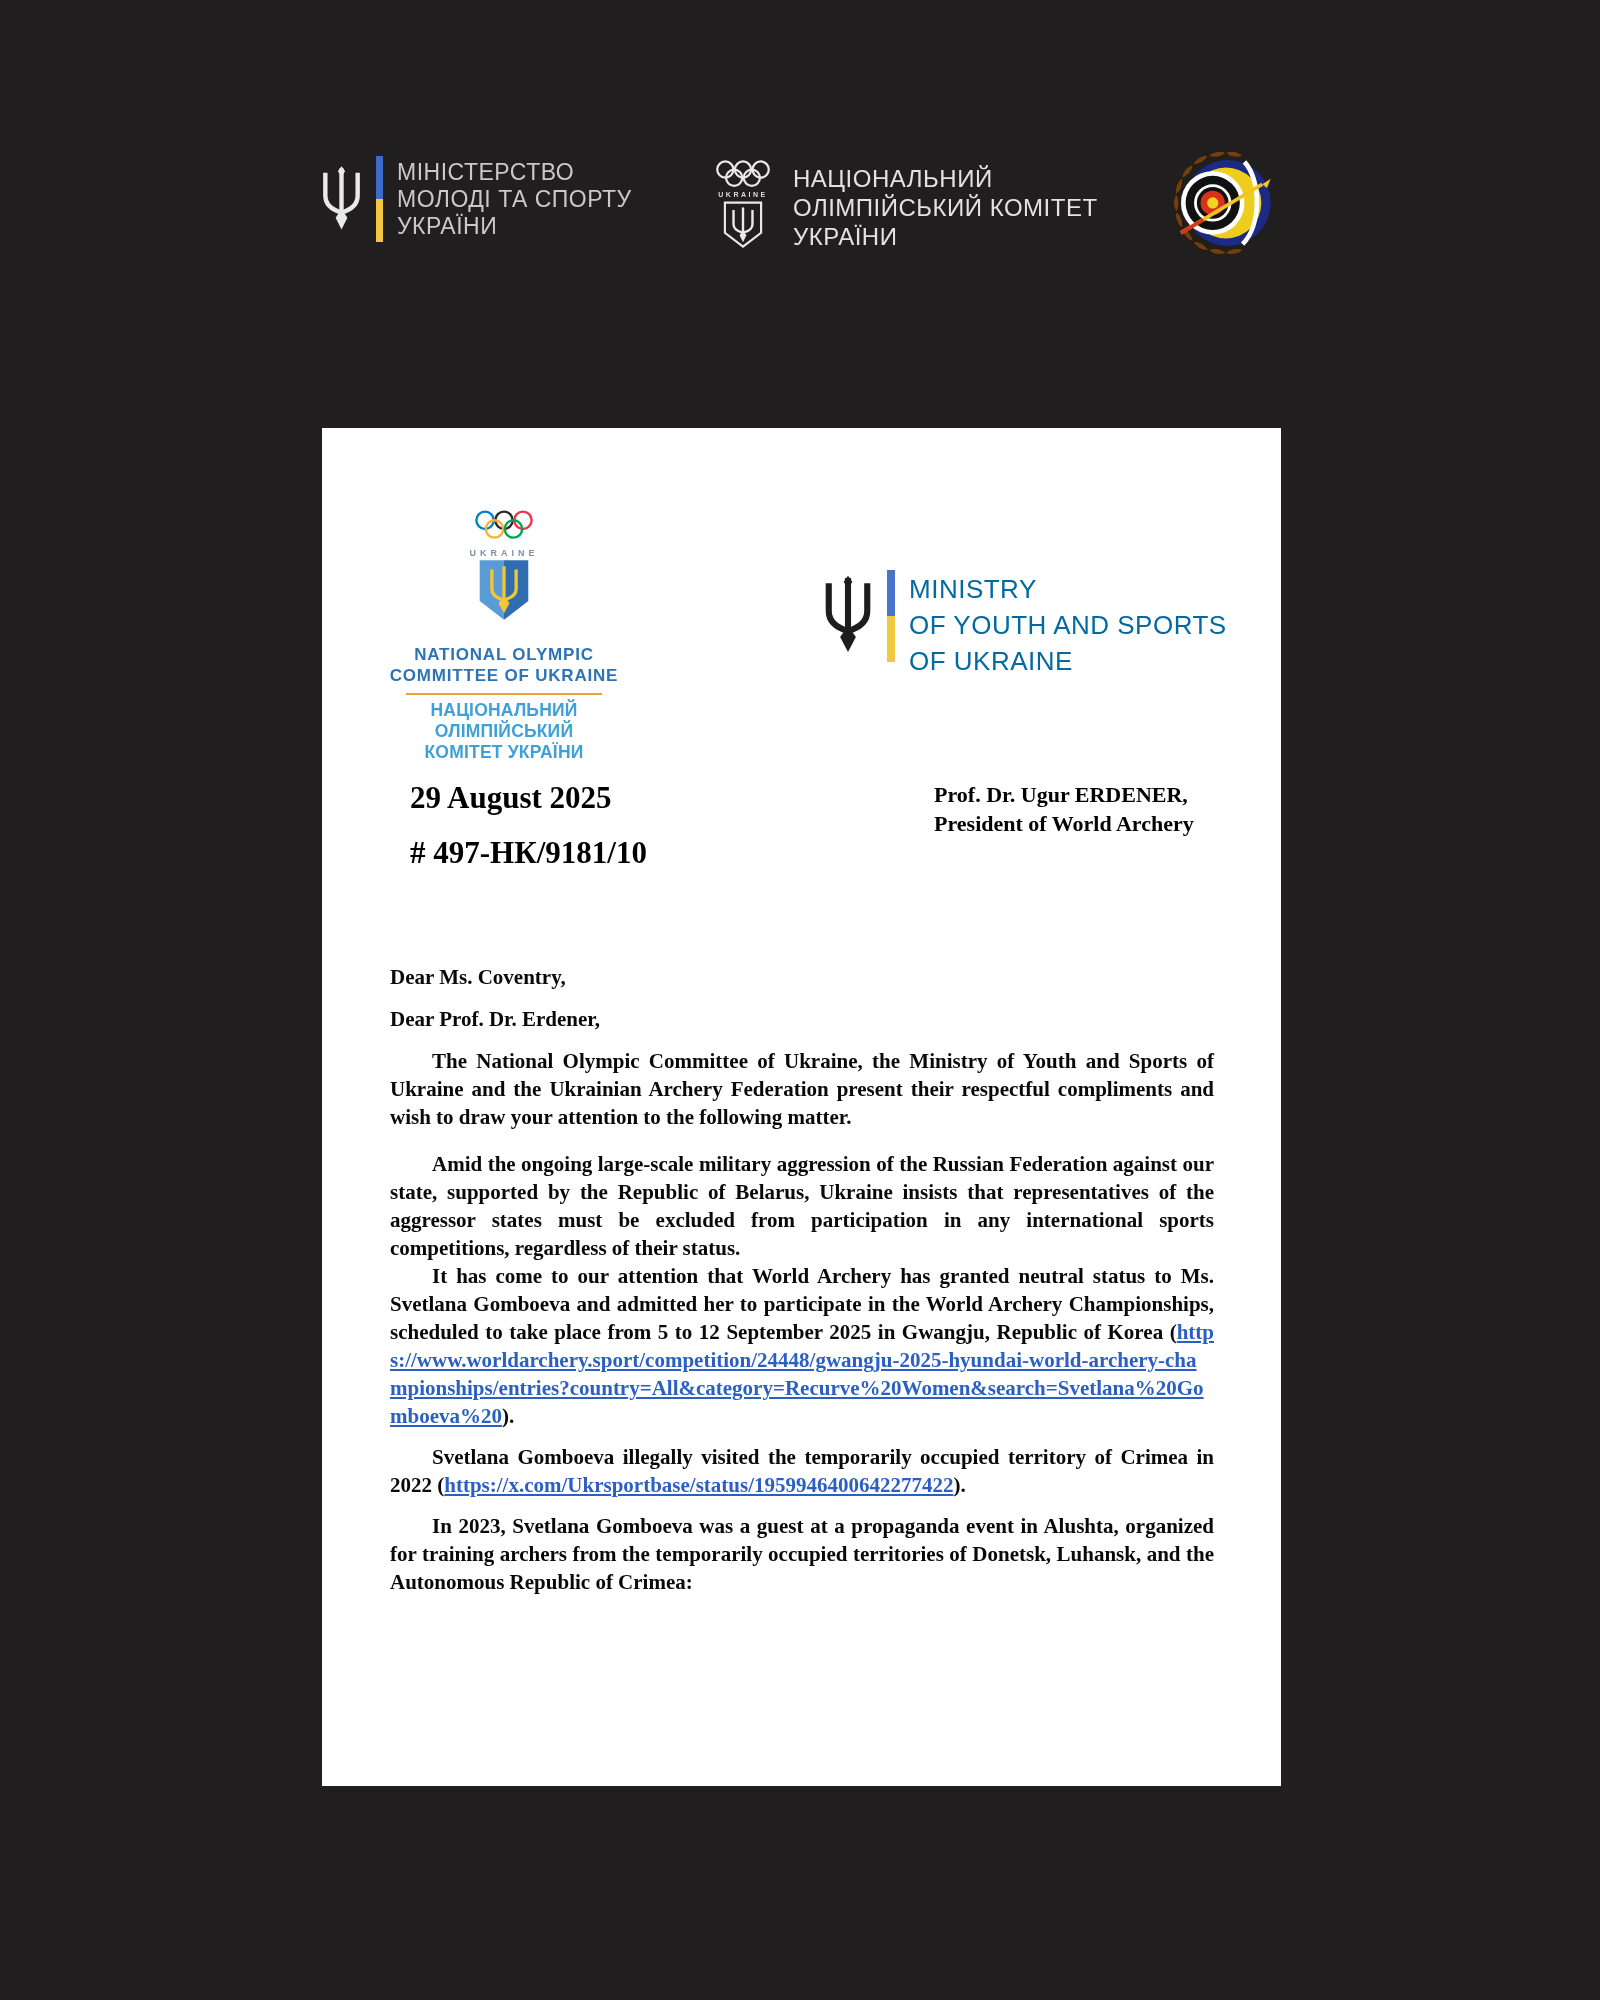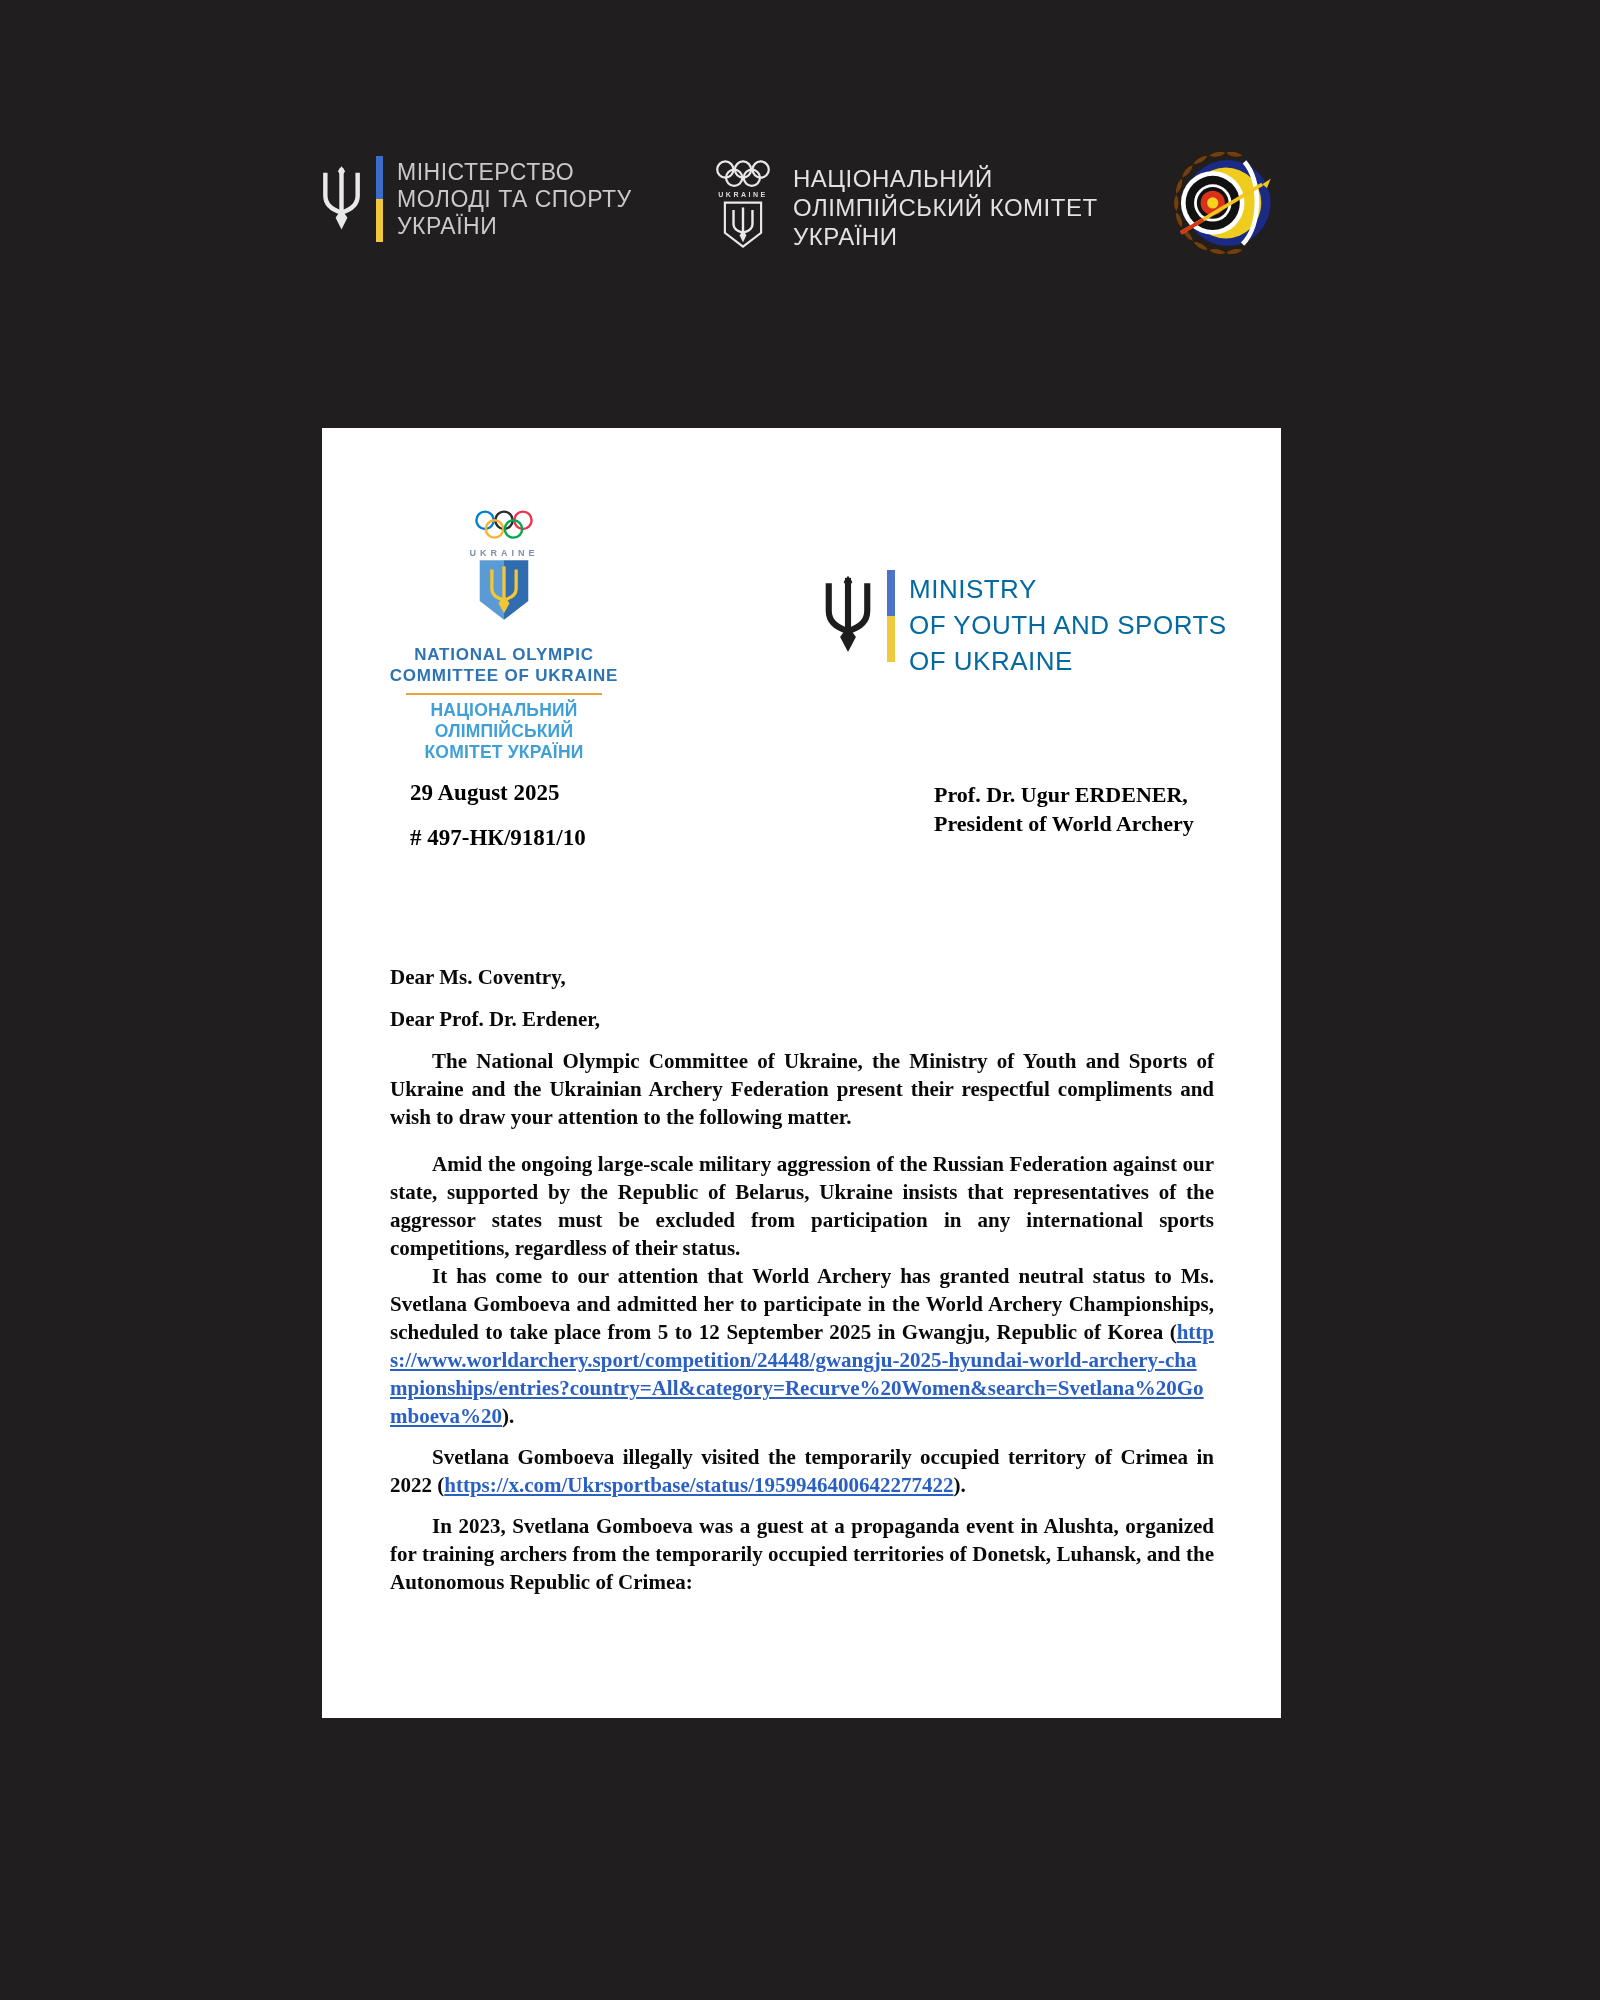--- a/index.html
+++ b/index.html
@@ -1,16 +1,16 @@
 <!DOCTYPE html>
 <html><head>
 <meta charset="utf-8">
 <style>
   html,body{margin:0;padding:0;background:#201e1e;}
-  .canvas{position:relative;width:1600px;height:1718px;background:#201e1e;overflow:hidden;
+  .canvas{position:relative;width:1600px;height:2000px;background:#201e1e;overflow:hidden;
           font-family:"Liberation Sans",sans-serif;}
 
   
   .hdr-logo1{position:absolute;left:318px;top:156px;display:flex;align-items:flex-start;}
   .hdr-logo1 .flagbar{width:7px;height:86px;margin-left:11px;
       background:linear-gradient(#3b6cc7 0 50%,#f2c63d 50% 100%);}
   .hdr-logo1 .ltext{margin-left:14px;font-size:23px;line-height:27px;color:#c9c9c9;
       letter-spacing:.5px;padding-top:3px;}
 
   .hdr-logo2{position:absolute;left:710px;top:160px;display:flex;align-items:flex-start;}
@@ -31,21 +31,21 @@
   .noc-letter-logo .rule{height:2px;background:#e8a33d;margin:7px 26px 5px 26px;}
   .noc-letter-logo .ua{font-size:17.5px;line-height:21px;font-weight:700;color:#3fa0d8;letter-spacing:.2px;}
 
   .min-letter-logo{position:absolute;left:498px;top:142px;display:flex;align-items:flex-start;}
   .min-letter-logo .flagbar{width:8px;height:92px;margin-left:11px;
       background:linear-gradient(#4a74c9 0 50%,#f0c93f 50% 100%);}
   .min-letter-logo .ltext{margin-left:14px;font-size:26px;line-height:36px;color:#0369a1;
       letter-spacing:.5px;padding-top:1px;}
 
   .serif{font-family:"Liberation Serif",serif;font-weight:bold;}
-  .date-block{position:absolute;left:88px;top:352px;font-weight:700;font-size:23px;color:#000;}
+  .date-block{position:absolute;left:88px;top:352px;font-weight:700;font-size:31px;color:#000;}
   .date-block .ref{margin-top:19px;}
   .recipients{position:absolute;left:612px;top:352px;width:310px;font-weight:700;
       font-size:22px;line-height:29px;color:#000;}
   .recipient + .recipient{margin-top:11px;}
 
   .letter-body{position:absolute;left:68px;top:535px;width:824px;font-size:21px;
       line-height:28px;color:#090909;text-align:justify;}
   .salutation{margin-bottom:14px;text-align:left;}
   .para{text-indent:42px;margin:13px 0 0 0;}
   .para.wide{margin-top:19px;}

